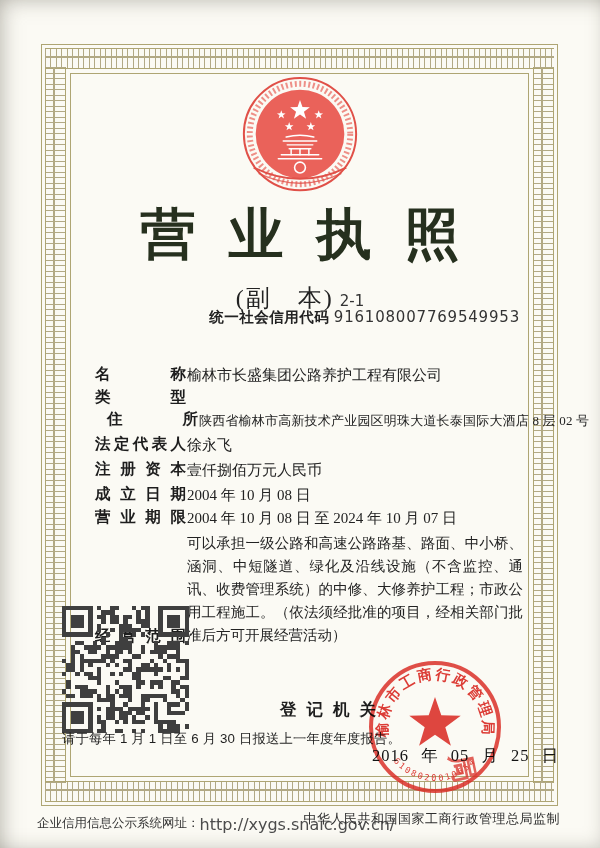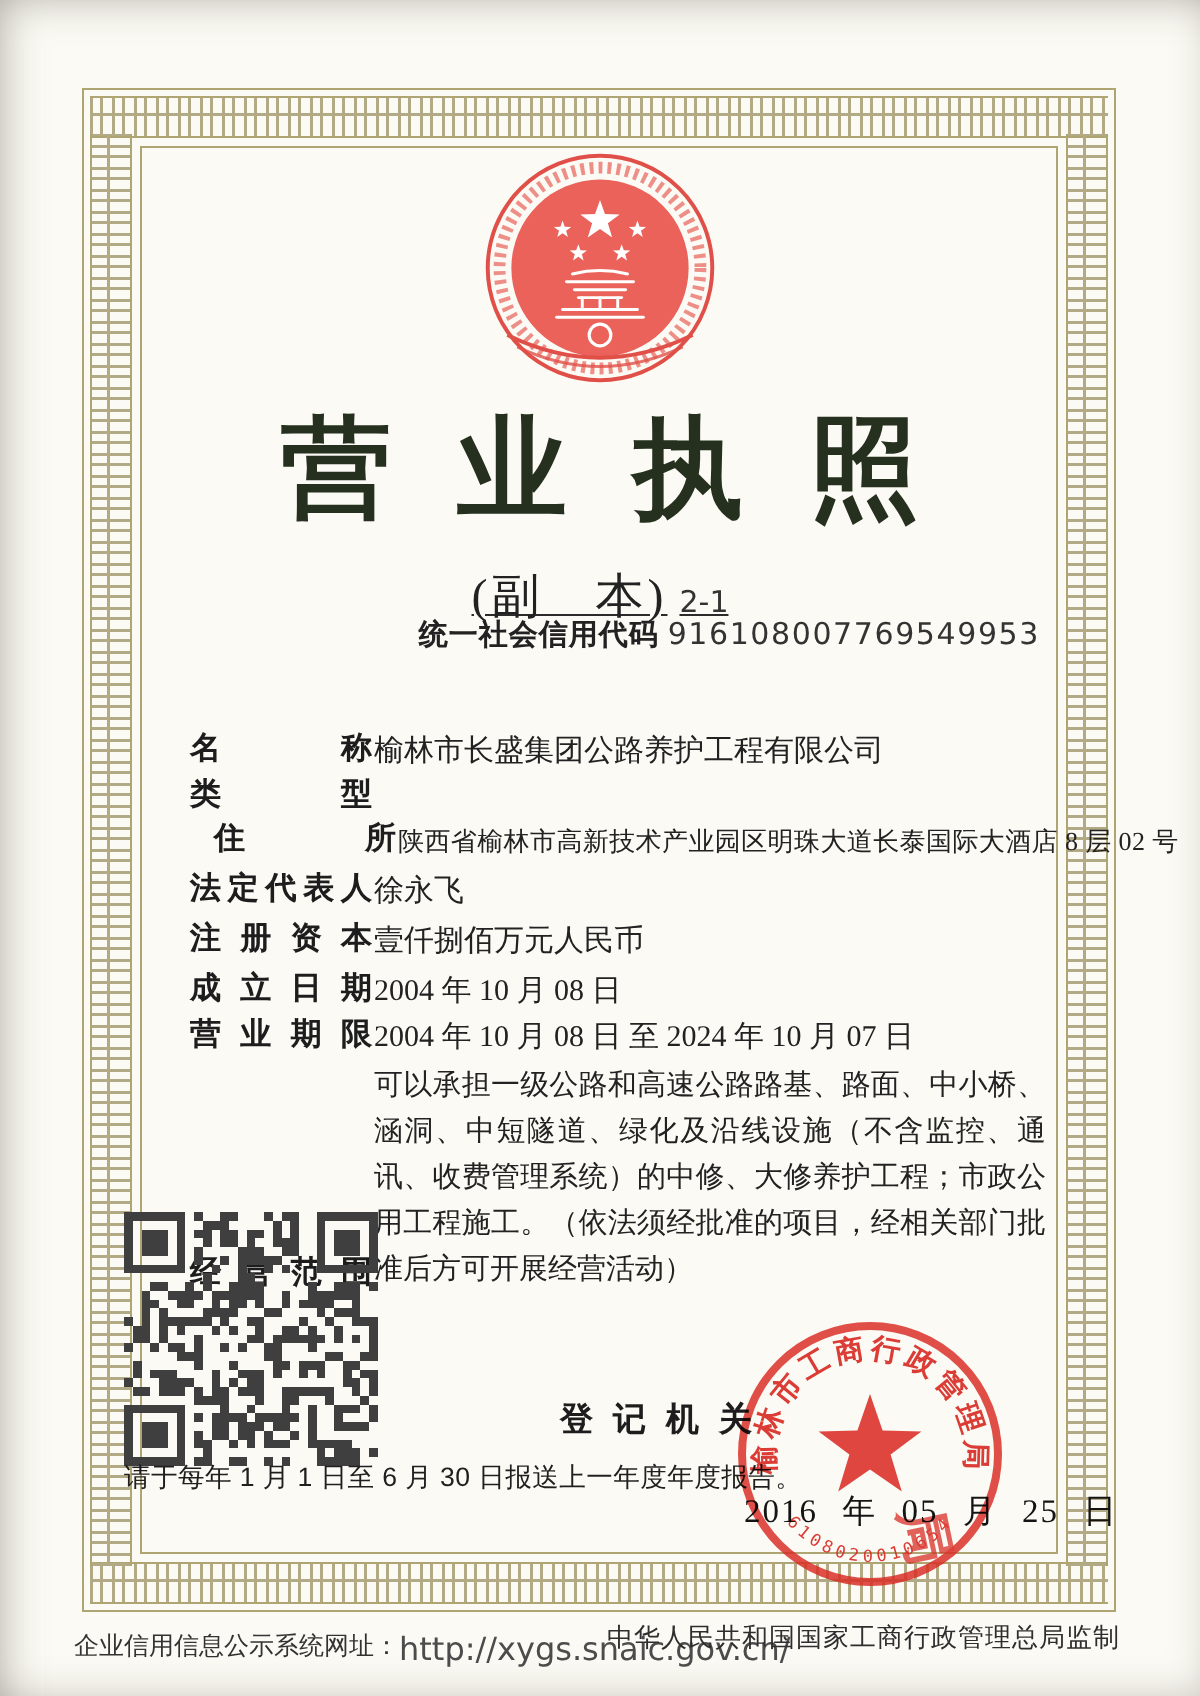--- a/index.html
+++ b/index.html
@@ -31,21 +31,21 @@
       linear-gradient(90deg,rgba(0,0,0,0) 0 7.4px,#b2a985 7.4px 8.8px,rgba(0,0,0,0) 8.8px);}
   .band-left{left:0;} .band-right{right:0;}
   .inner-line{position:absolute;inset:25px;border:1.4px solid #aea573;}
   
   .content{position:absolute;inset:0;z-index:5;}
   .emblem{position:absolute;left:226px;top:71px;width:148px;height:130px;}
   .title{position:absolute;left:0;right:0;top:198px;text-align:center;
     font-size:55px;font-weight:bold;color:#26301e;
     letter-spacing:33px;text-indent:33px;
     font-family:"Liberation Sans","DejaVu Sans",sans-serif;}
-  .subline{position:absolute;left:0;right:0;top:282px;text-align:center;white-space:nowrap;text-decoration:underline;}
+  .subline{position:absolute;left:0;right:0;top:282px;text-align:center;white-space:nowrap;}
   .subtitle{font-size:24px;color:#222;letter-spacing:2px;font-family:"Liberation Serif","DejaVu Serif",serif;}
   .copyno{font-size:15px;color:#333;margin-left:6px;font-family:"DejaVu Sans",sans-serif;}
   .creditline{position:absolute;right:80px;top:308px;white-space:nowrap;}
   .creditlabel{font-size:14.5px;font-weight:bold;color:#222;letter-spacing:.5px;}
   .creditvalue{font-size:15px;color:#333;letter-spacing:.8px;font-family:"DejaVu Sans",sans-serif;}
   .fields{position:absolute;left:95px;top:0;width:450px;}
   .frow{position:absolute;display:flex;align-items:flex-end;}
   .flabel{width:92px;flex:0 0 92px;font-size:15.5px;font-weight:bold;color:#1d1d1d;
     text-align:justify;text-align-last:justify;letter-spacing:1px;}
   .fvalue{font-size:15px;color:#222;font-family:"Liberation Serif","DejaVu Serif",serif;white-space:nowrap;}

